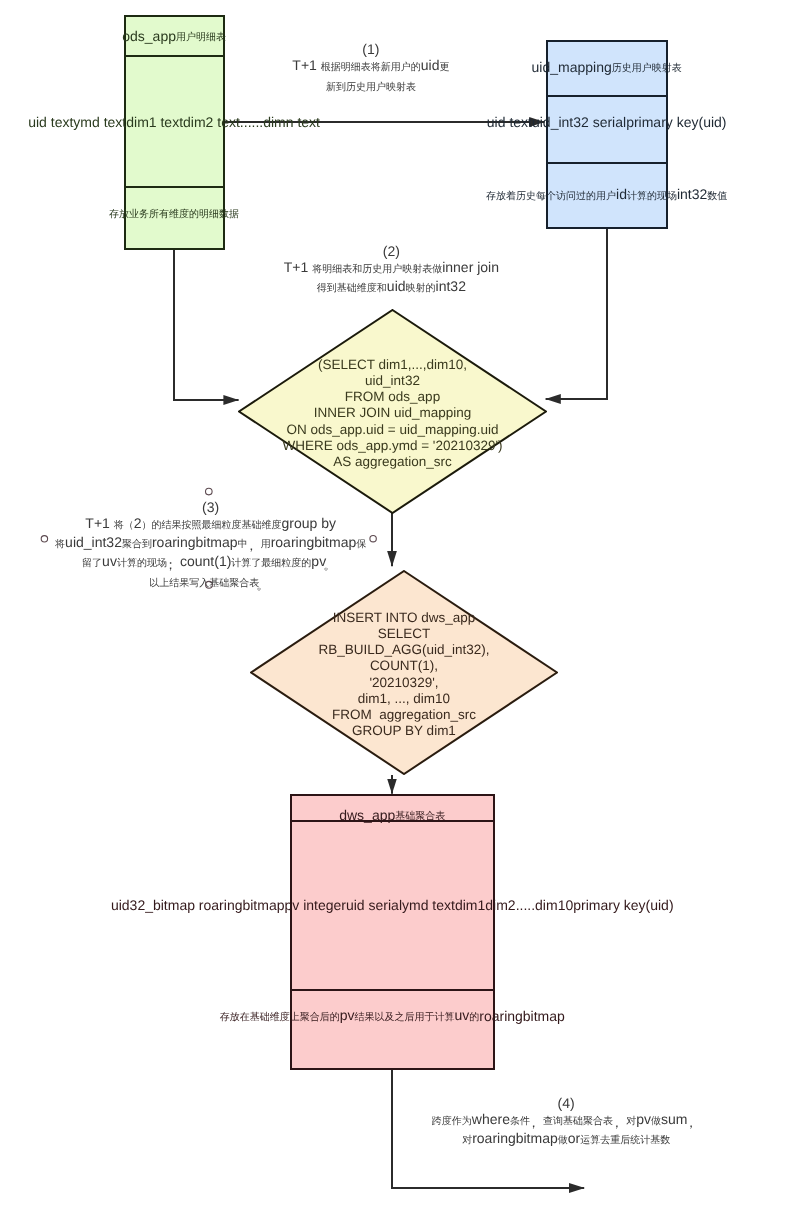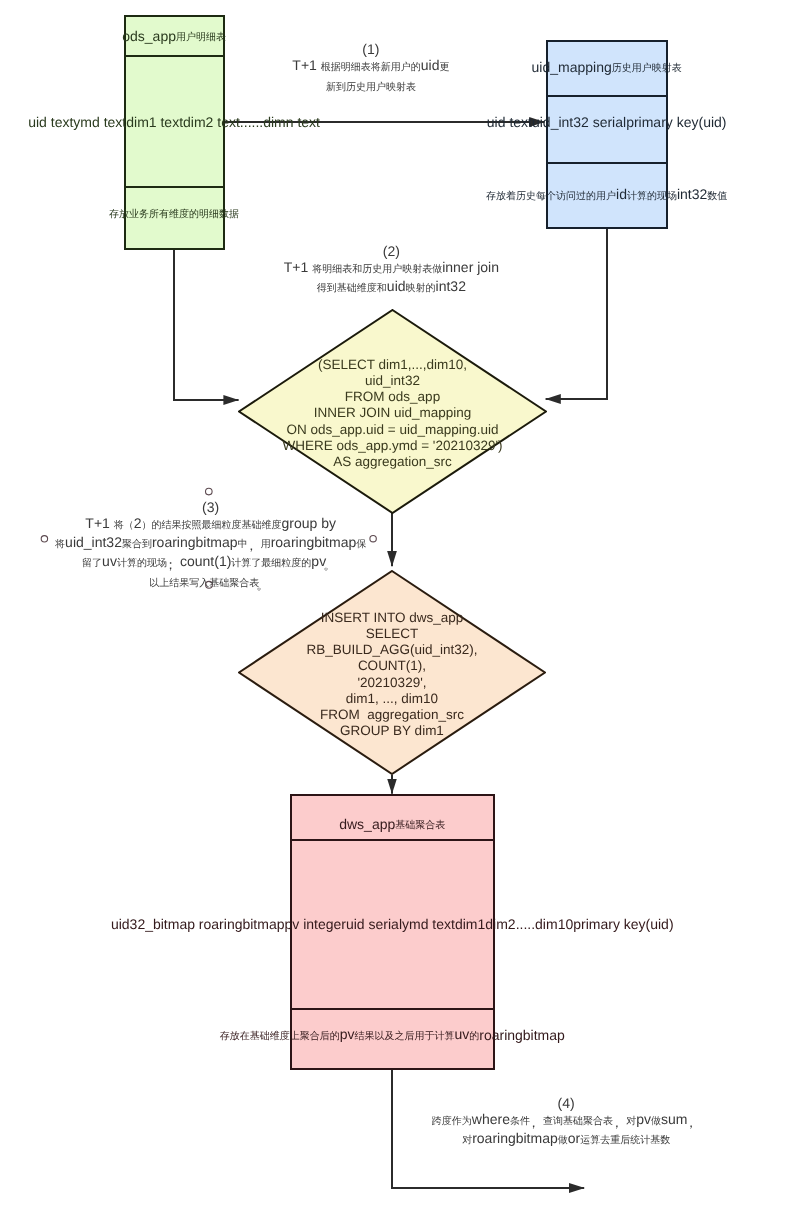--- a/index.html
+++ b/index.html
@@ -90,21 +90,21 @@
   </div>
   <div class="sec foot" style="height:67.6px;padding-top:1px">
     <span class="ln"><span class="cjk">存放着历史每个</span></span>
     <span class="ln"><span class="cjk">访问过的用户</span>id</span>
     <span class="ln"><span class="cjk">计算的现场</span>int32<span class="cjk">数</span></span>
     <span class="ln"><span class="cjk">值</span></span>
   </div>
 </div>
 
 <div class="tbl" id="n-dws" style="left:290px;top:794px;width:204.5px;height:275.9px;">
-  <div class="sec hdr" style="height:45px;padding-top:15px">
+  <div class="sec hdr" style="height:26px;padding-top:15px">
     <span class="ln">dws_app</span>
     <span class="ln"><span class="cjk">基础聚合表</span></span>
   </div>
   <div class="sec body" style="height:169px;padding-top:1px">
     <span class="ln">uid32_bitmap roaringbitmap</span>
     <span class="ln">pv integer</span>
     <span class="ln">uid serial</span>
     <span class="ln">ymd text</span>
     <span class="ln">dim1</span>
     <span class="ln">dim2</span>
@@ -127,21 +127,21 @@
     <span class="ln">(SELECT dim1,...,dim10,</span>
     <span class="ln">uid_int32</span>
     <span class="ln">FROM ods_app</span>
     <span class="ln">INNER JOIN uid_mapping</span>
     <span class="ln">ON ods_app.uid = uid_mapping.uid</span>
     <span class="ln">WHERE ods_app.ymd = '20210329')</span>
     <span class="ln">AS aggregation_src</span>
   </div>
 </div>
 
-<div class="diamond" id="d-ins" style="left:238px;top:570px;width:308px;height:205px;text-decoration:underline;">
+<div class="diamond" id="d-ins" style="left:250px;top:570px;width:308px;height:205px;text-decoration:underline;">
   <svg width="308" height="205" viewBox="0 0 308 205" style="position:absolute;left:0;top:0;">
     <polygon points="154,1 307,102.5 154,204 1,102.5" fill="#fce6d0" stroke="#2a1c0f" stroke-width="2"></polygon>
   </svg>
   <div class="dtxt">
     <span class="ln">INSERT INTO dws_app</span>
     <span class="ln">SELECT</span>
     <span class="ln">RB_BUILD_AGG(uid_int32),</span>
     <span class="ln">COUNT(1),</span>
     <span class="ln">'20210329',</span>
     <span class="ln">dim1, ..., dim10</span>

